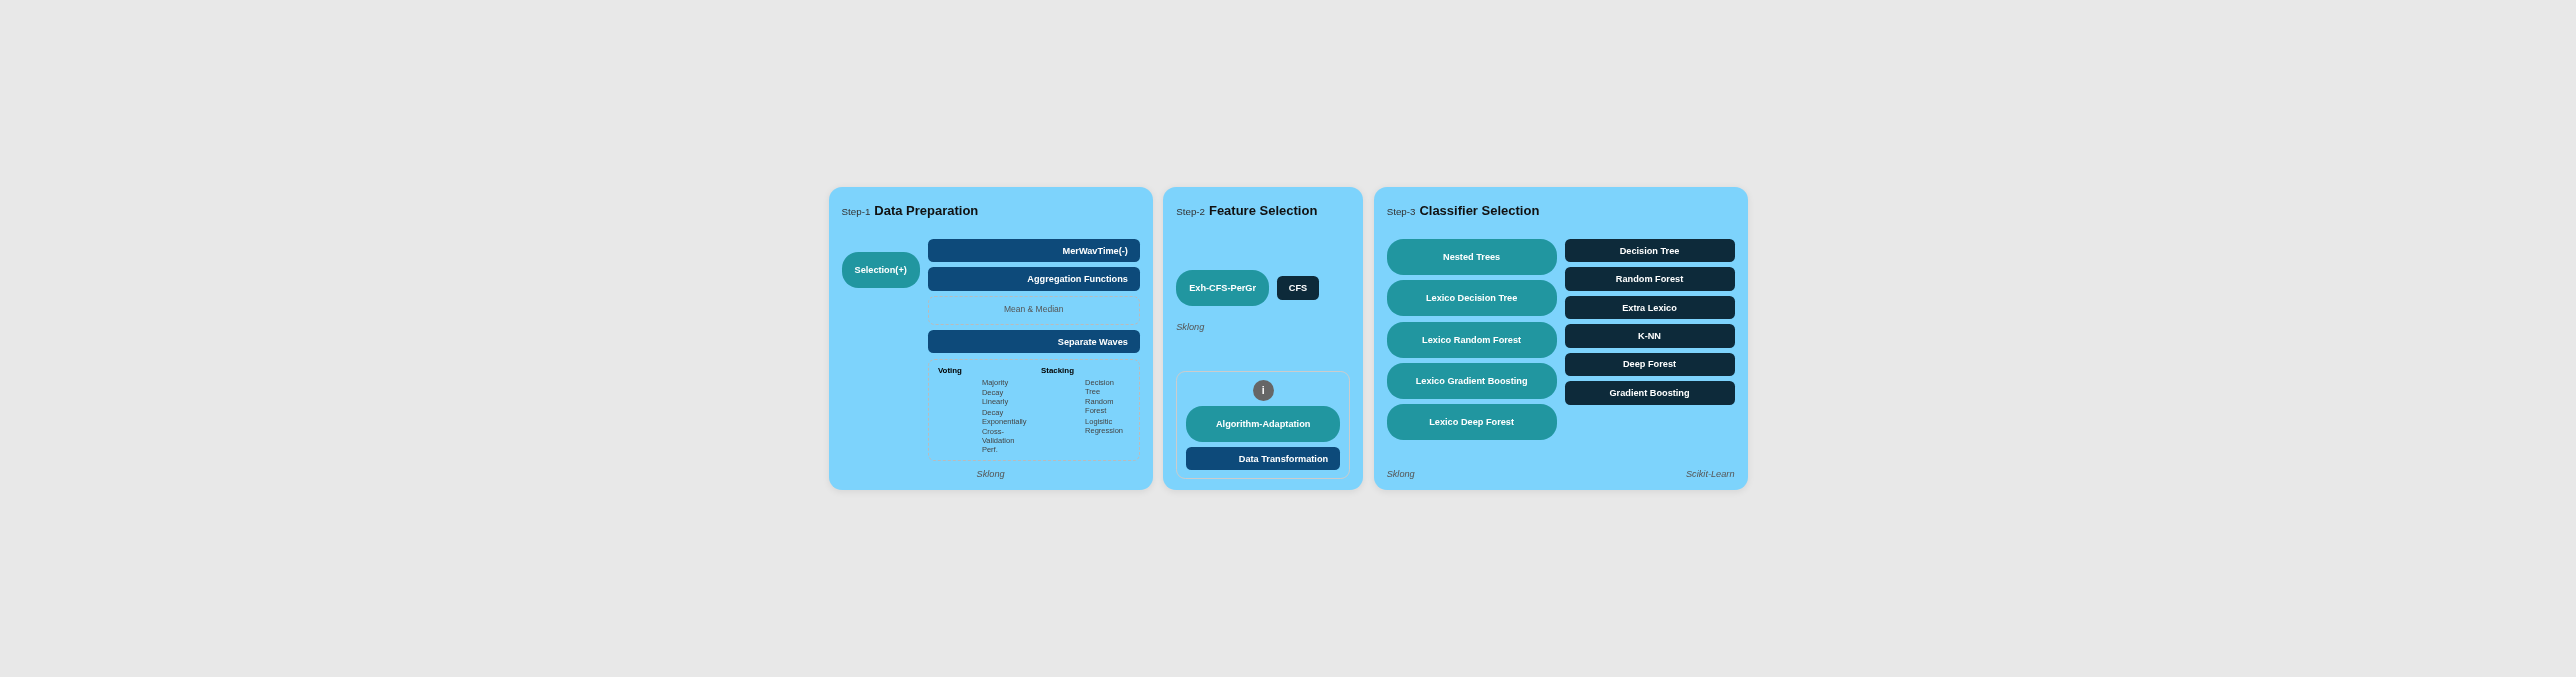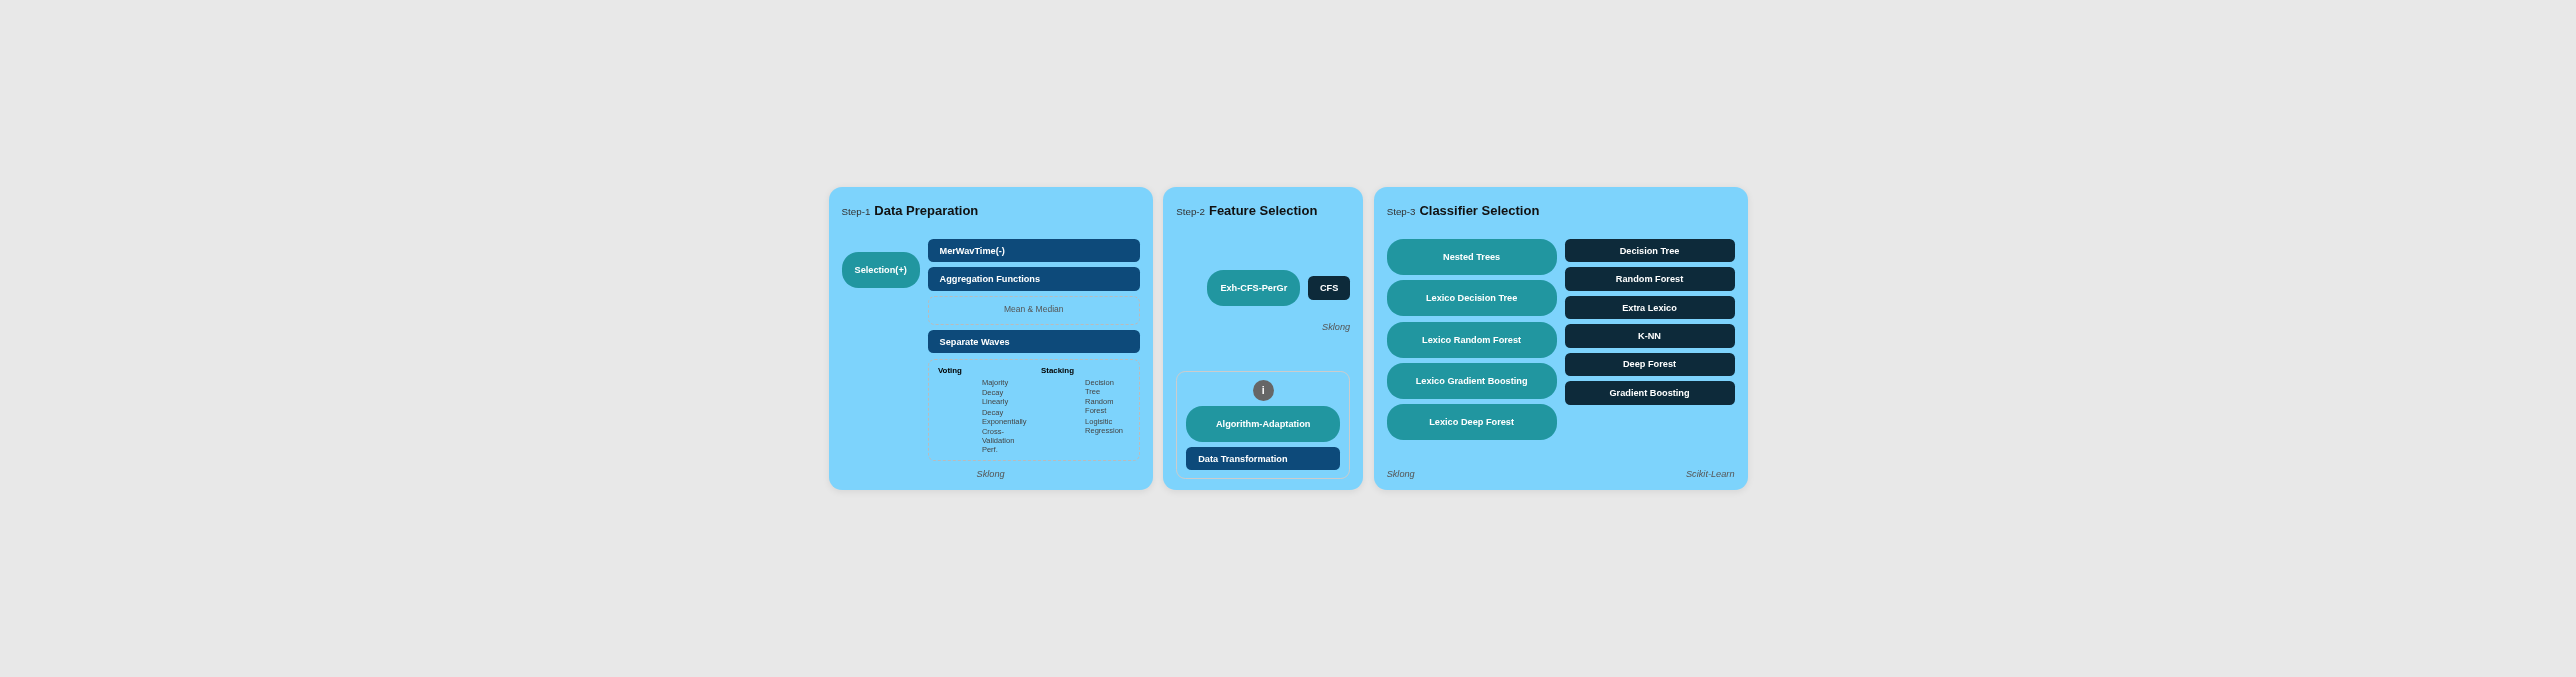--- a/index.html
+++ b/index.html
@@ -77,21 +77,21 @@
 
     .btn-primary {
       background: #0d4a7a;
       color: #fff;
       border: none;
       border-radius: 5.3px;
       padding: 6.6px 11.8px;
       font-size: 9.2px;
       font-weight: 600;
       cursor: pointer;
-      text-align: left;
+      text-align: right;
       white-space: nowrap;
     }
     .btn-teal {
       background: #2196a0;
       color: #fff;
       border: none;
       border-radius: 16.4px;
       padding: 13px 13px;
       font-size: 9.2px;
       font-weight: 600;
@@ -146,21 +146,21 @@
     
     .step2 {
       flex: 0.7;
       display: flex;
       flex-direction: column;
     }
     .step2-top {
       flex: 1;
       display: flex;
       flex-direction: column;
-      align-items: flex-end;
+      align-items: flex-start;
       justify-content: center;
       gap: 7.9px;
     }
     .step2-buttons {
       display: flex;
       gap: 7.9px;
       align-items: center;
     }
     .step2-bottom {
       margin-top: 7.9px;

